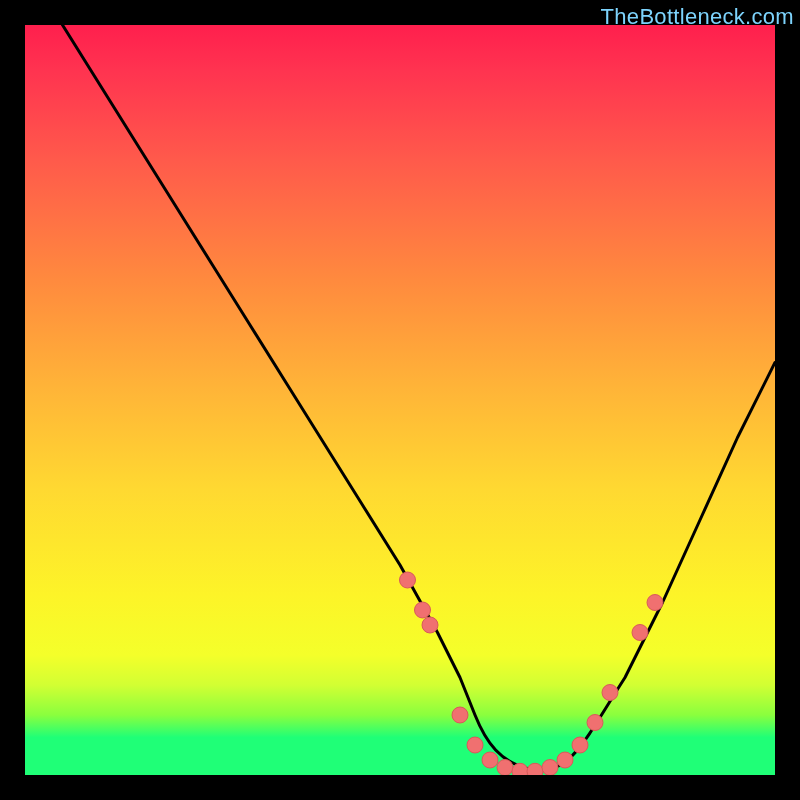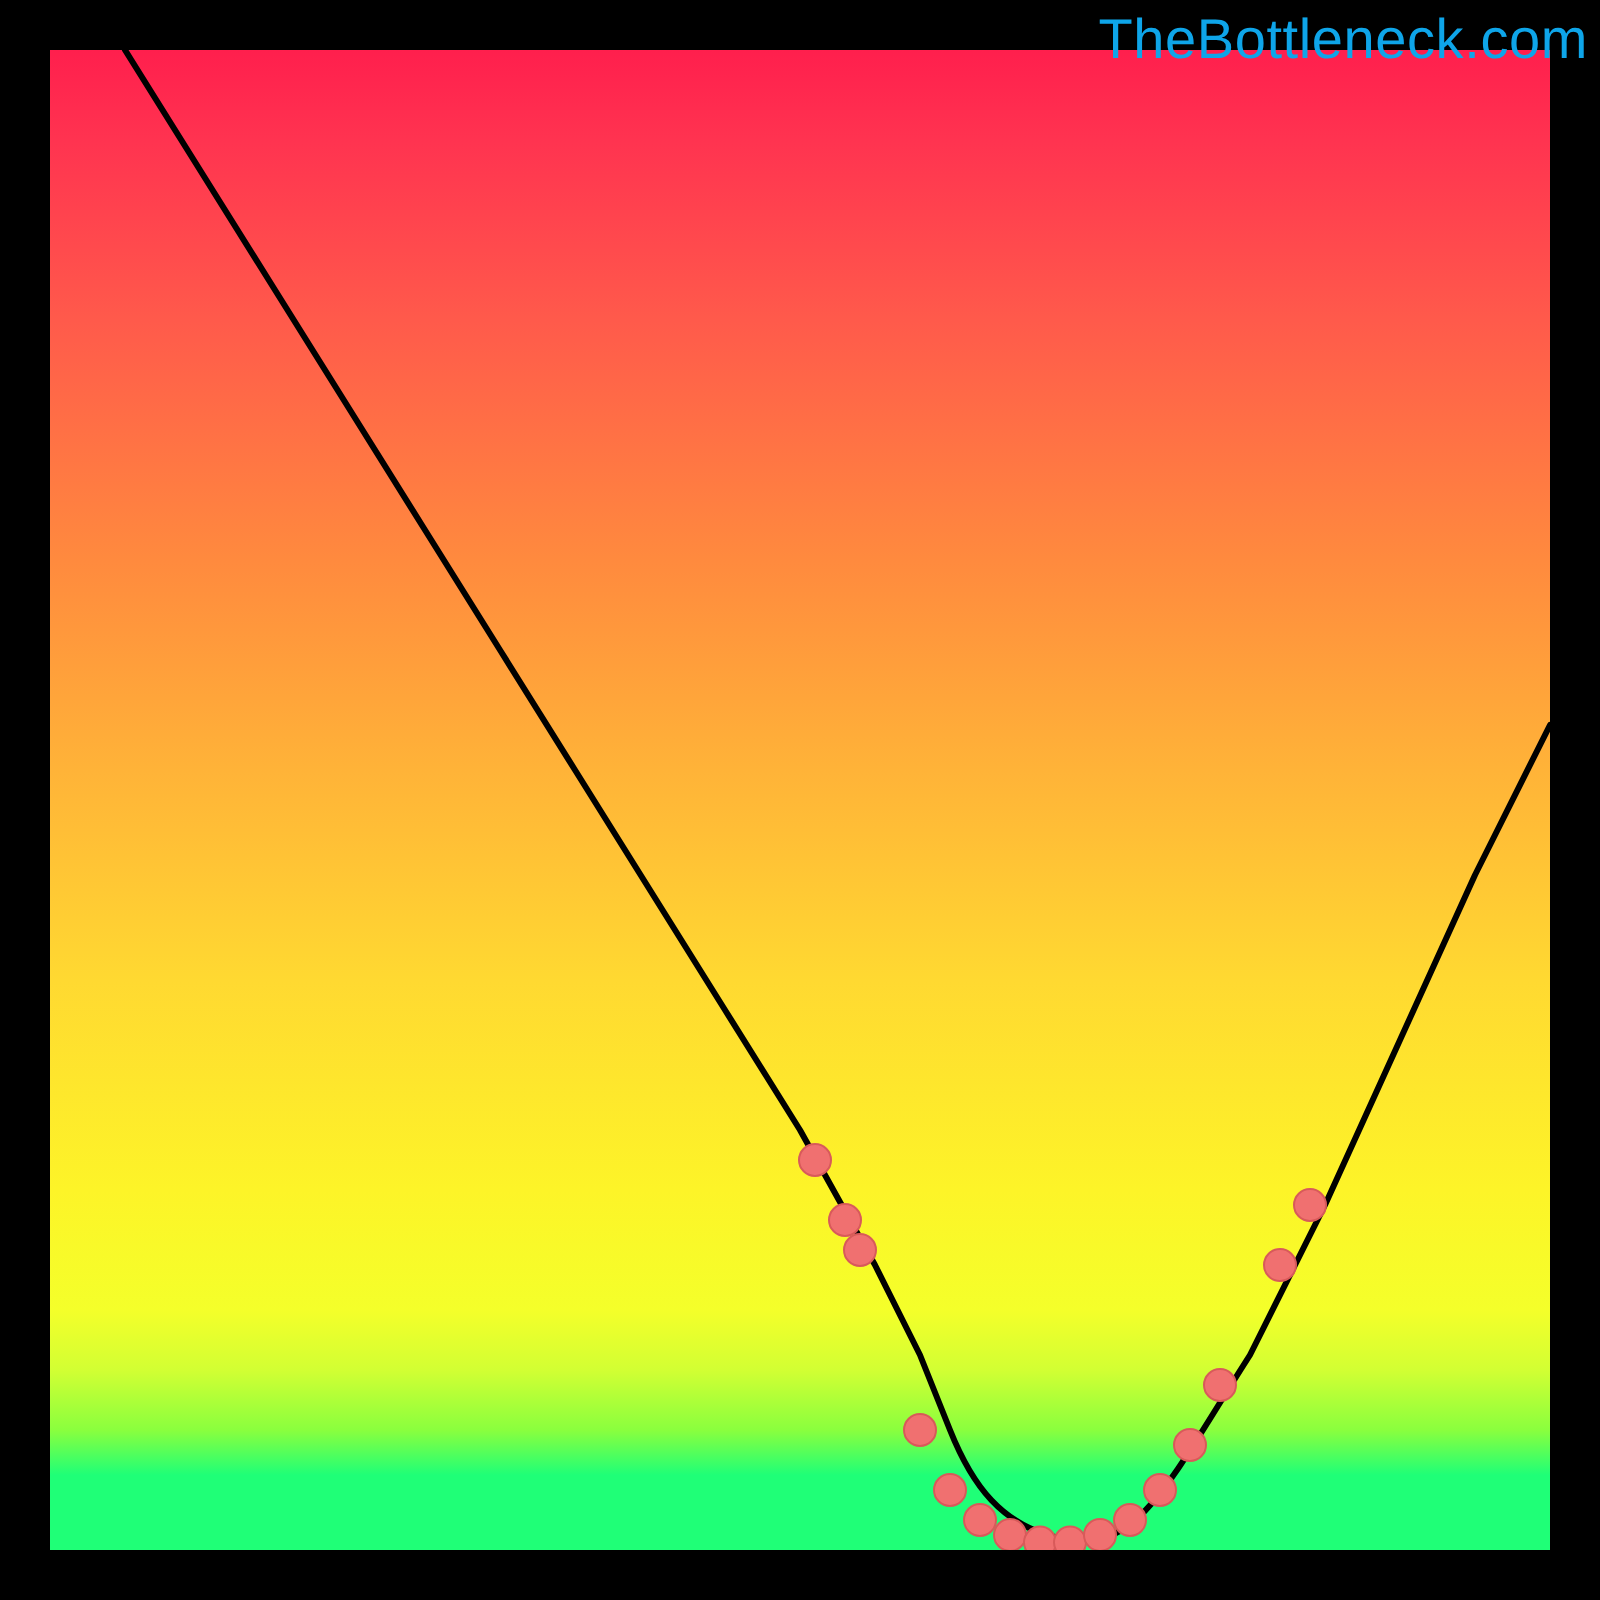--- a/index.html
+++ b/index.html
@@ -42,22 +42,22 @@
       #8aff3e 92%,
       #1fff77 95%,
       #1fff77 100%
     );
   }
 
   .watermark {
     position: absolute;
     top: 4px;
     right: 6px;
-    color: #0ea5e9;
-    font-size: 28px;
+    color: #7dd3fc;
+    font-size: 22px;
     font-weight: 500;
     letter-spacing: 0.3px;
     z-index: 5;
   }
 
   svg.curve {
     position: absolute;
     left: 0;
     top: 0;
     width: 750px;

